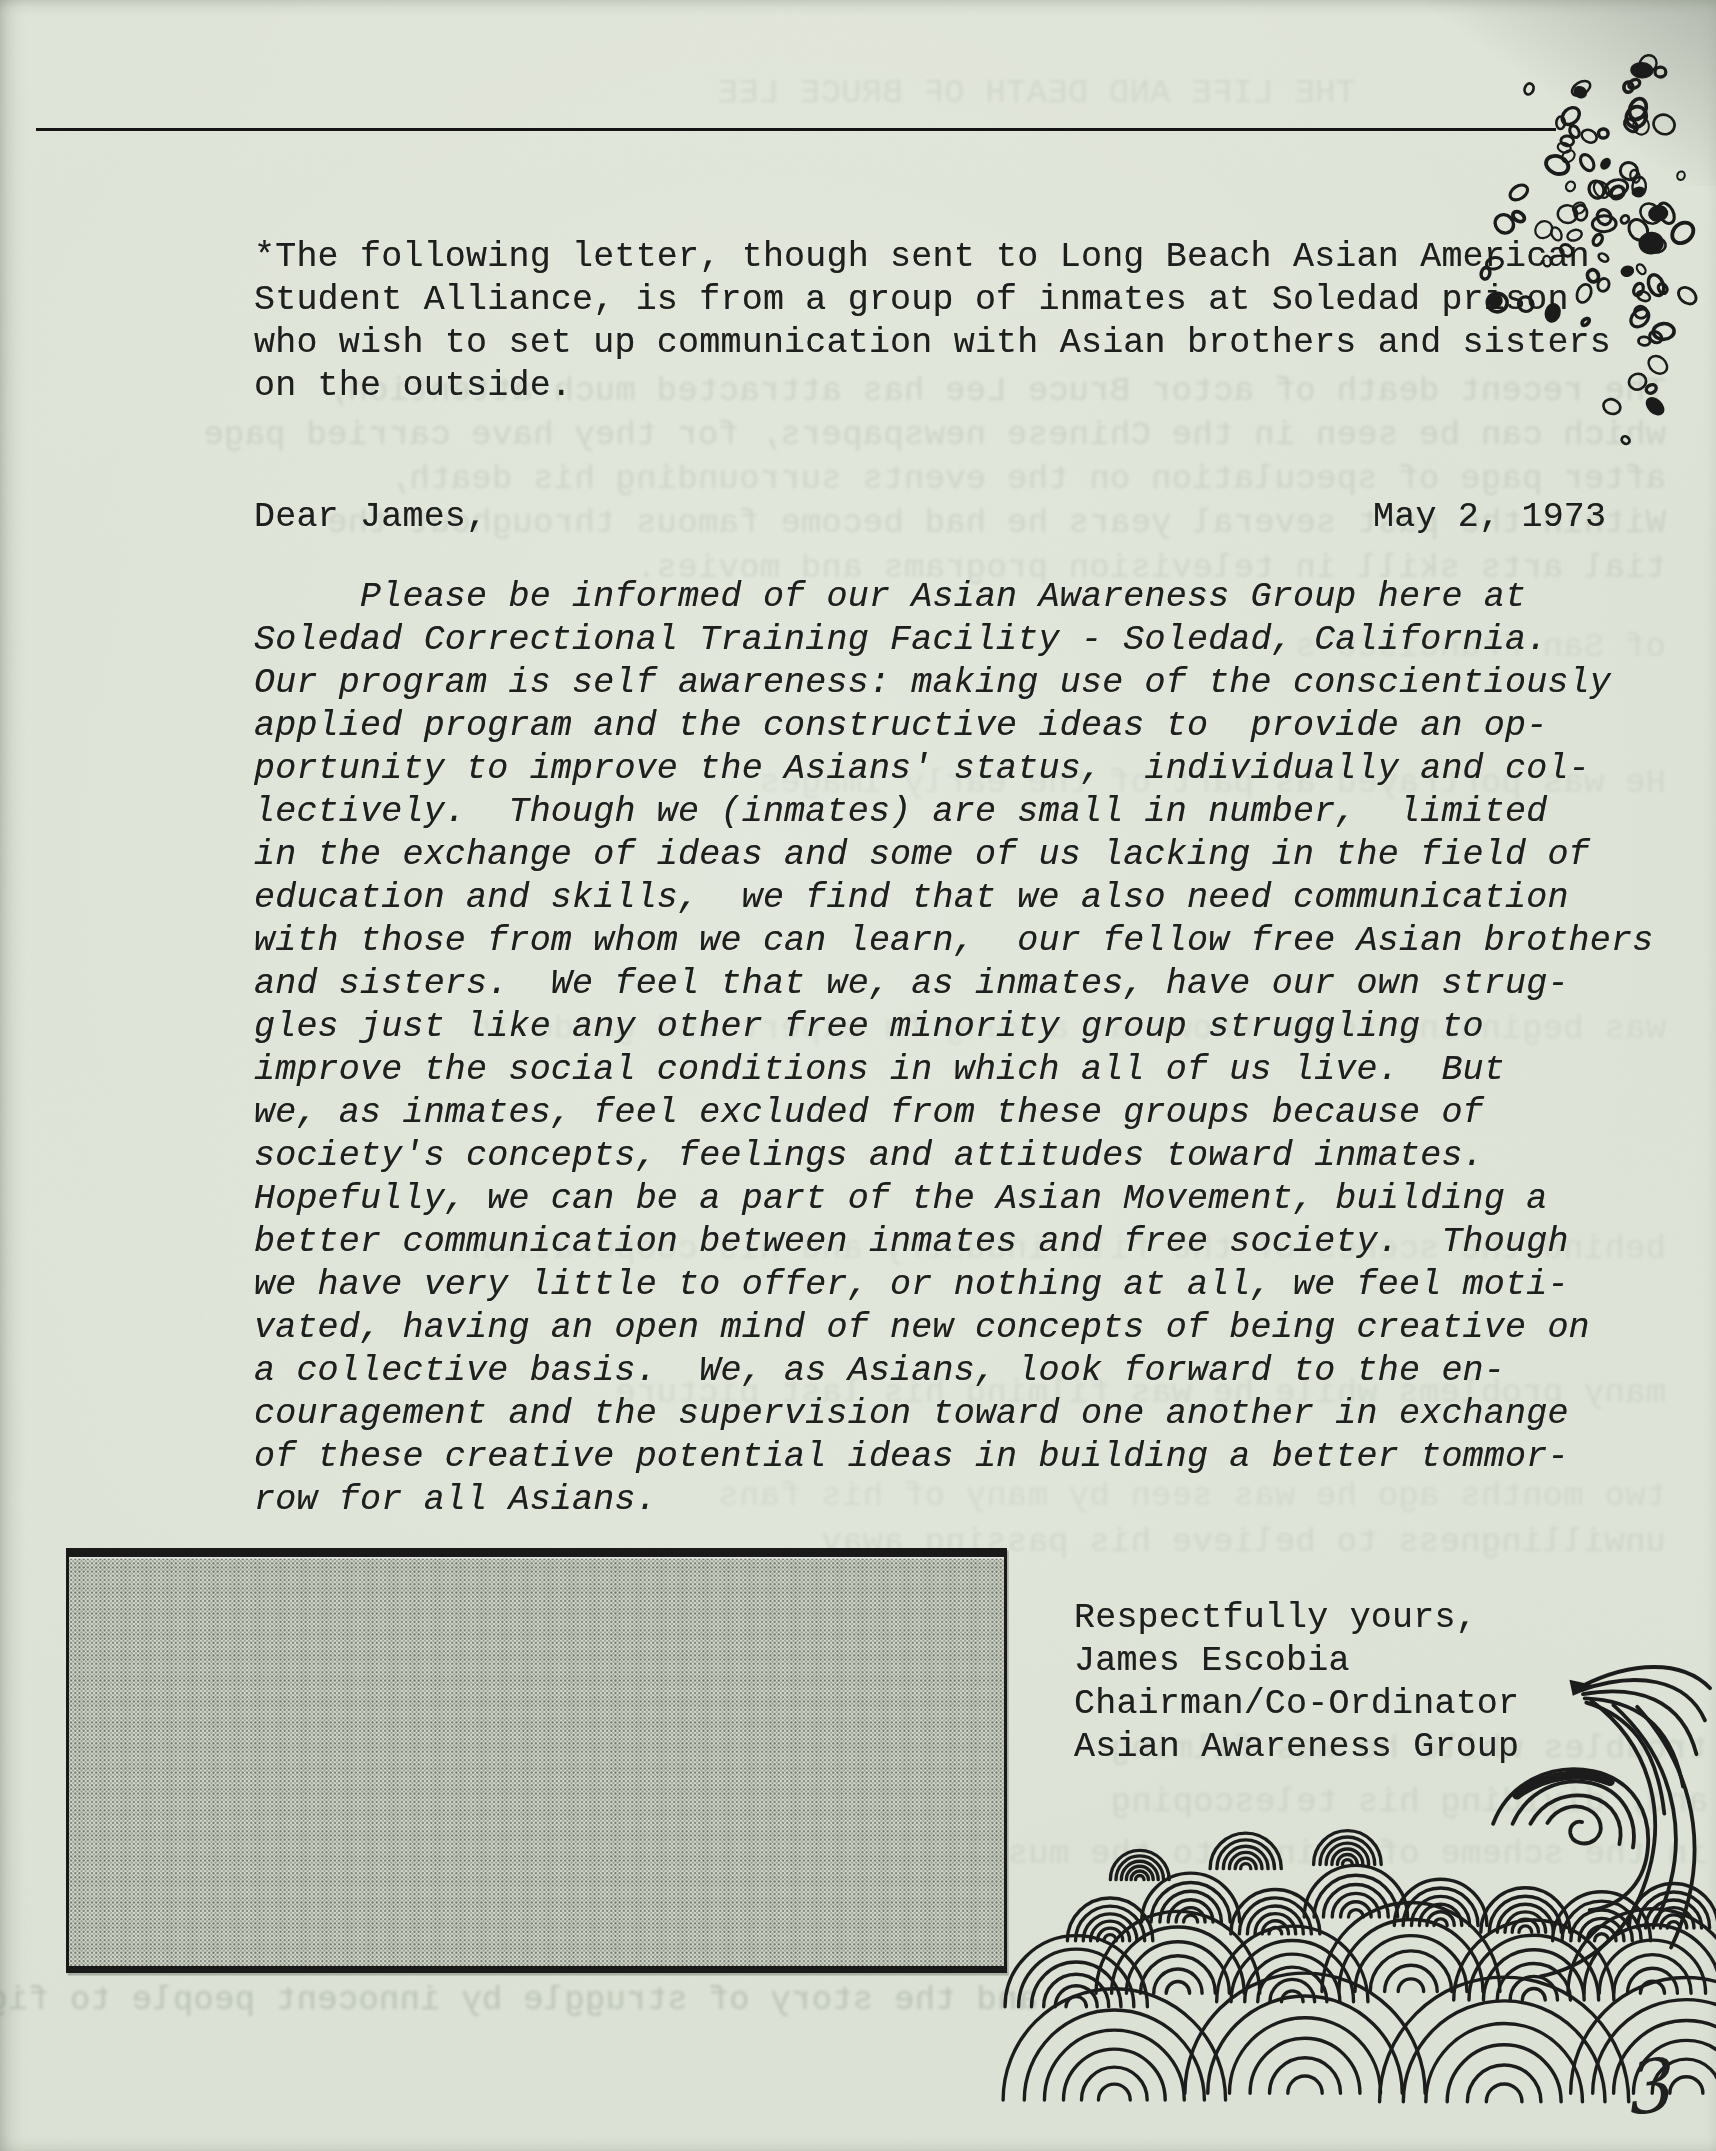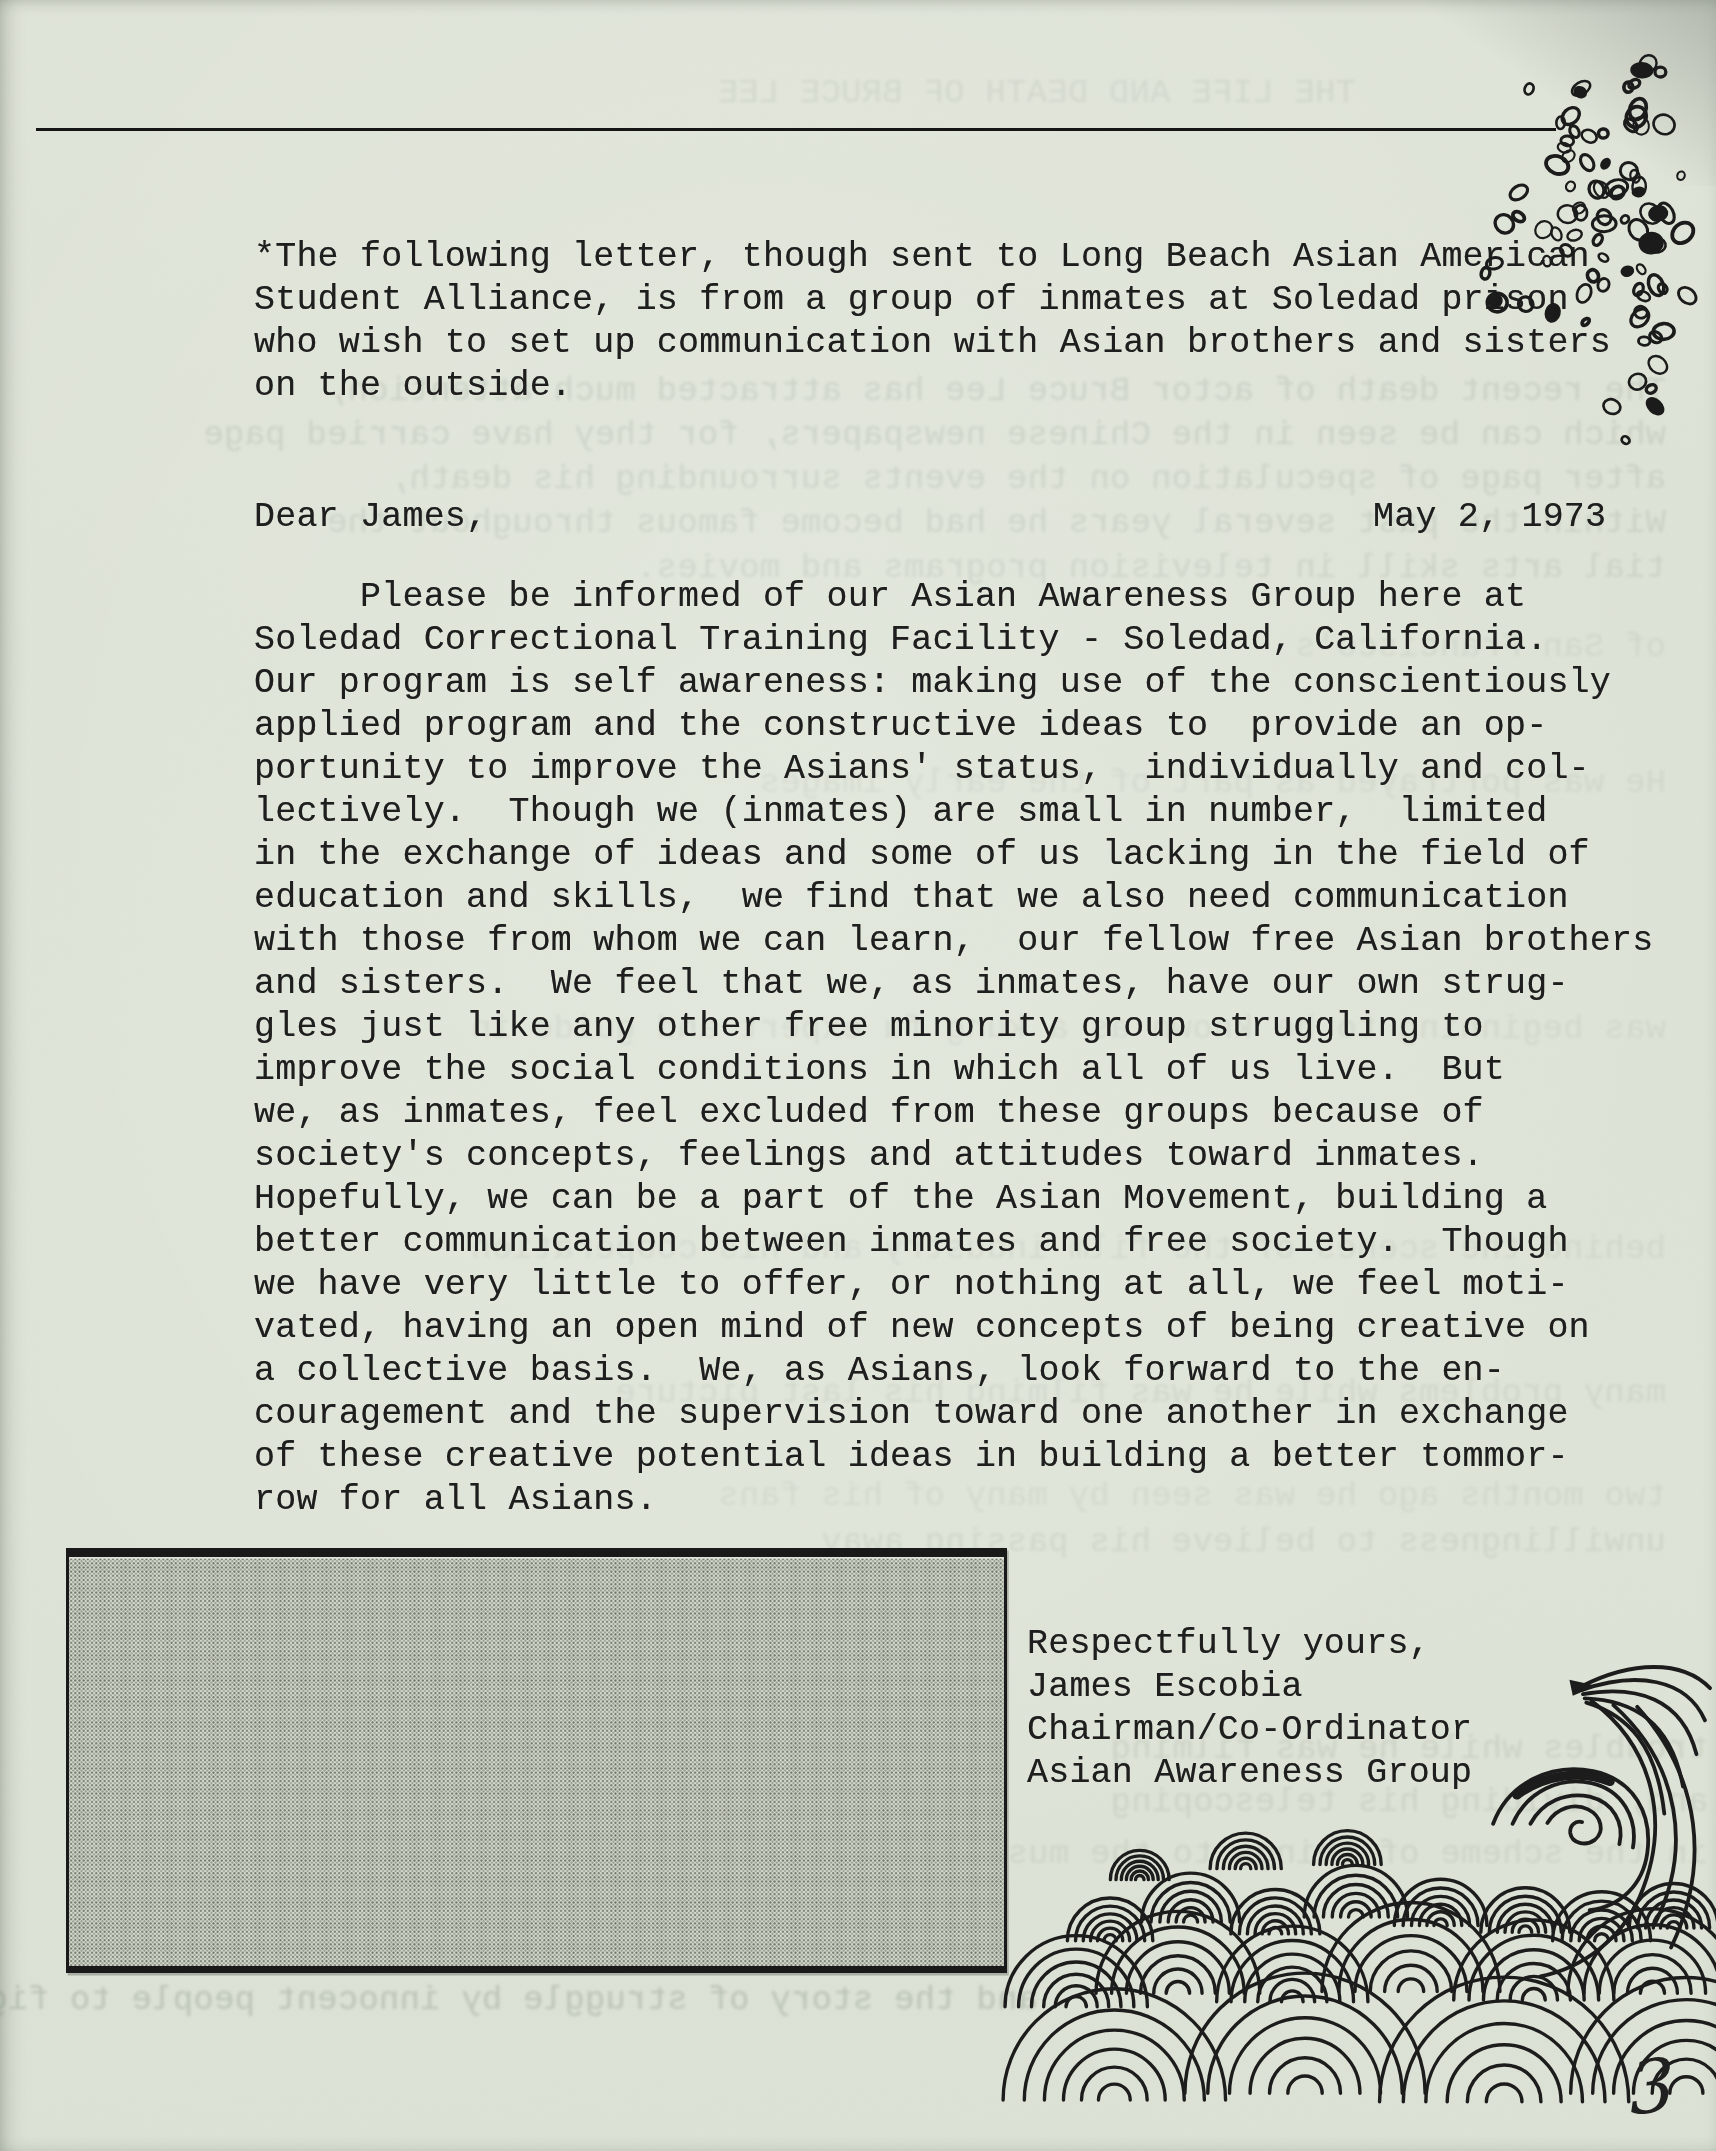--- a/index.html
+++ b/index.html
@@ -76,21 +76,21 @@
   <div class="rule"></div>
 
   <div class="typed" style="left:254px;top:236px;">*The following letter, though sent to Long Beach Asian American
 Student Alliance, is from a group of inmates at Soledad prison
 who wish to set up communication with Asian brothers and sisters
 on the outside.</div>
 
   <div class="typed" style="left:254px;top:496px;">Dear James,</div>
   <div class="typed" style="left:1373px;top:496px;text-align:center;">May 2, 1973</div>
 
-  <div class="typed" style="left:254px;top:576px;">     Please be informed of our Asian Awareness Group here at
+  <div class="typed" style="left:254px;top:576px;font-style:italic;">     Please be informed of our Asian Awareness Group here at
 Soledad Correctional Training Facility - Soledad, California.
 Our program is self awareness: making use of the conscientiously
 applied program and the constructive ideas to  provide an op-
 portunity to improve the Asians' status,  individually and col-
 lectively.  Though we (inmates) are small in number,  limited
 in the exchange of ideas and some of us lacking in the field of
 education and skills,  we find that we also need communication
 with those from whom we can learn,  our fellow free Asian brothers
 and sisters.  We feel that we, as inmates, have our own strug-
 gles just like any other free minority group struggling to
@@ -101,21 +101,21 @@
 better communication between inmates and free society.  Though
 we have very little to offer, or nothing at all, we feel moti-
 vated, having an open mind of new concepts of being creative on
 a collective basis.  We, as Asians, look forward to the en-
 couragement and the supervision toward one another in exchange
 of these creative potential ideas in building a better tommor-
 row for all Asians.</div>
 
   <div class="photo-box"></div>
 
-  <div class="typed" style="left:1027px;top:1597px;margin-top:26px;">Respectfully yours,
+  <div class="typed" style="left:1074px;top:1597px;">Respectfully yours,
 James Escobia
 Chairman/Co-Ordinator
 Asian Awareness Group</div>
 
   <svg class="art" width="1716" height="2151" viewBox="0 0 2025 2538">
     <defs>
       <g id="shell" fill="none">
         <path d="M-105,0 A105,105 0 0 1 105,0"></path>
         <path d="M-85,0 A85,85 0 0 1 85,0"></path>
         <path d="M-66,0 A66,66 0 0 1 66,0"></path>

